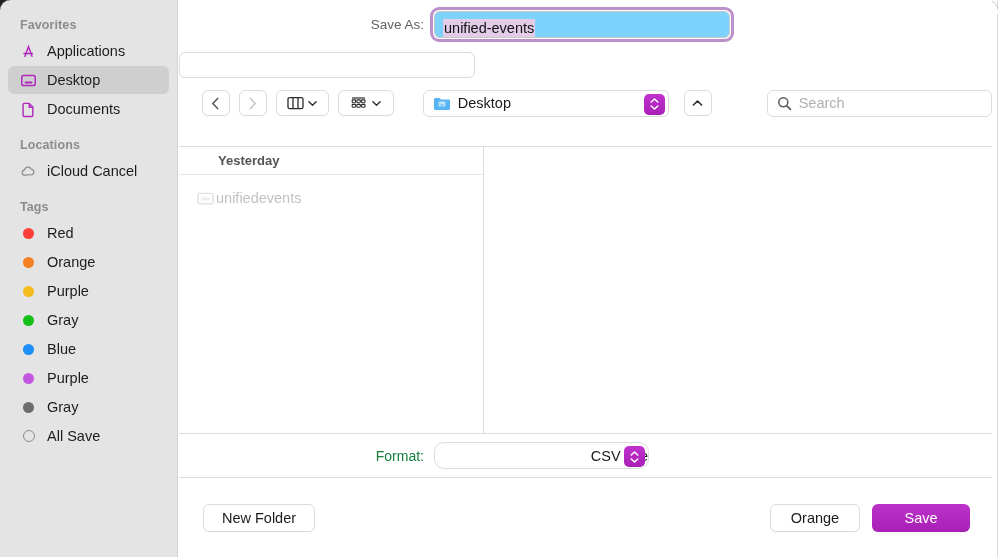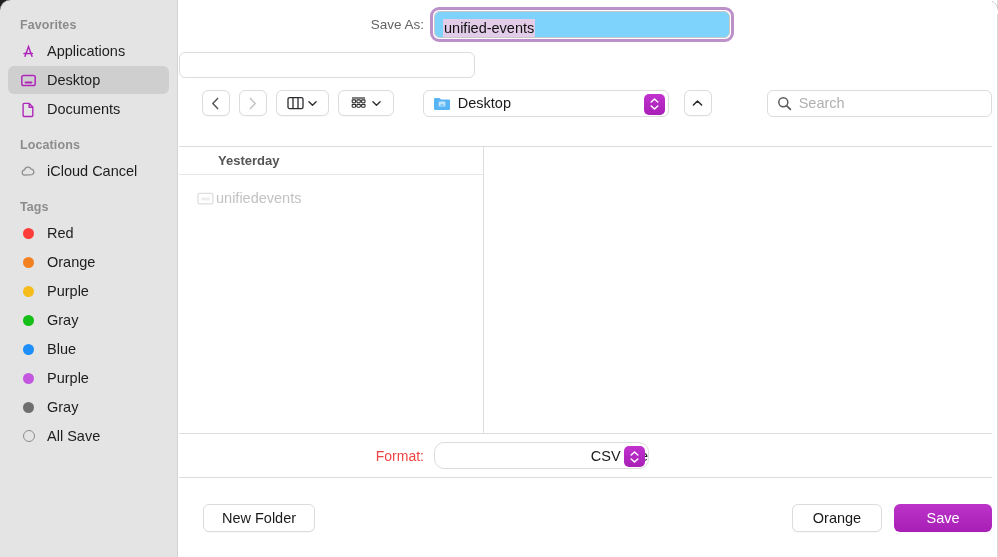--- a/index.html
+++ b/index.html
@@ -79,21 +79,21 @@
     position: absolute; left: 179px; top: 0; right: 6px; bottom: 0;
     background: #ffffff;
   }
 
   
   .field-row { display: flex; align-items: center; height: 32px; }
   .field-label {
     width: 255px; text-align: right; padding-right: 10px;
     font-size: 13.5px; color: #636363;
   }
-  .field-label.dark { color: #ef4444; font-size: 14px; }
+  .field-label.dark { color: #15803d; font-size: 14px; }
 
   .saveas-wrap { position: relative; }
   .saveas-input {
     width: 296px; height: 27px;
     border: 1px solid #c8c8c8; border-radius: 6px;
     background: #7dd3fc; display: flex; align-items: flex-start;
     padding: 7px 8px;
   }
   .saveas-focus {
     position: absolute; left: -4px; top: -4px;
@@ -184,21 +184,21 @@
   }
   .btn {
     height: 28px; border-radius: 6px; font-size: 14.5px;
     display: flex; align-items: center; justify-content: center;
     border: 1px solid #dcdcdc; background: #fff; color: #1a1a1a;
     box-shadow: 0 0.5px 0.5px rgba(0,0,0,0.06);
   }
   .btn-newfolder { width: 112px; margin-left: 24px; }
   .btn-cancel { width: 90px; }
   .btn-save {
-    width: 98px; margin-left: 12px; 
+    width: 98px; margin-left: 12px; margin-right: 22px;
     background: linear-gradient(#bb33c8, #a71fb4);
     border: none; color: #fff;
   }
   .spacer { flex: 1; }
 </style>
 </head>
 <body>
 
 <div id="root">
   <div class="back-window"></div>

